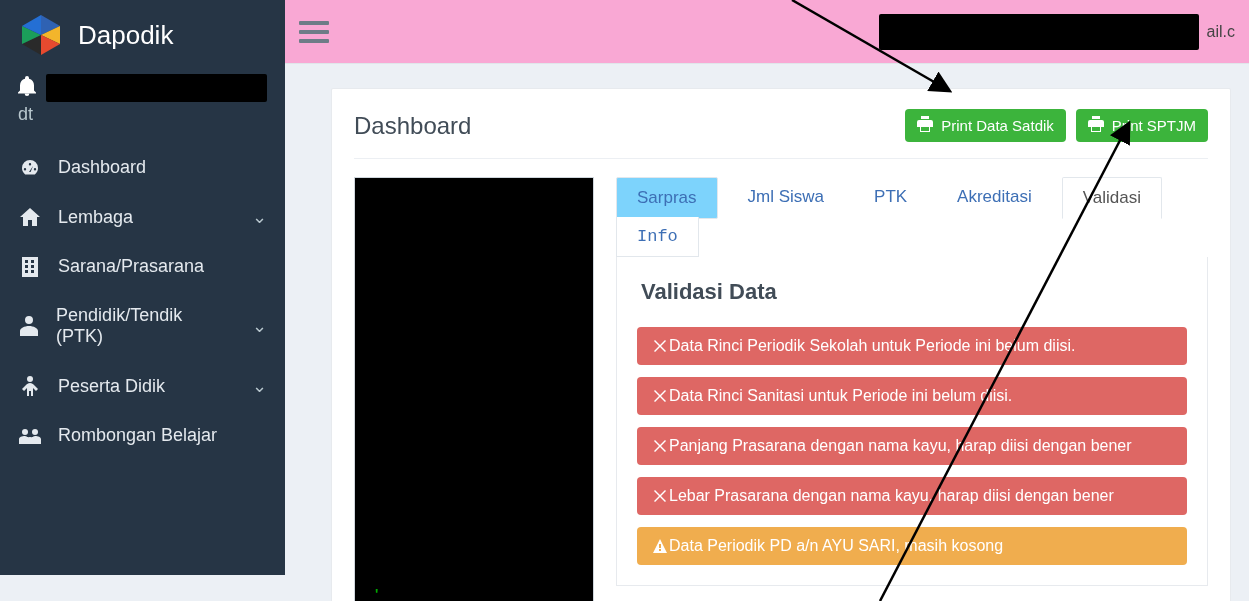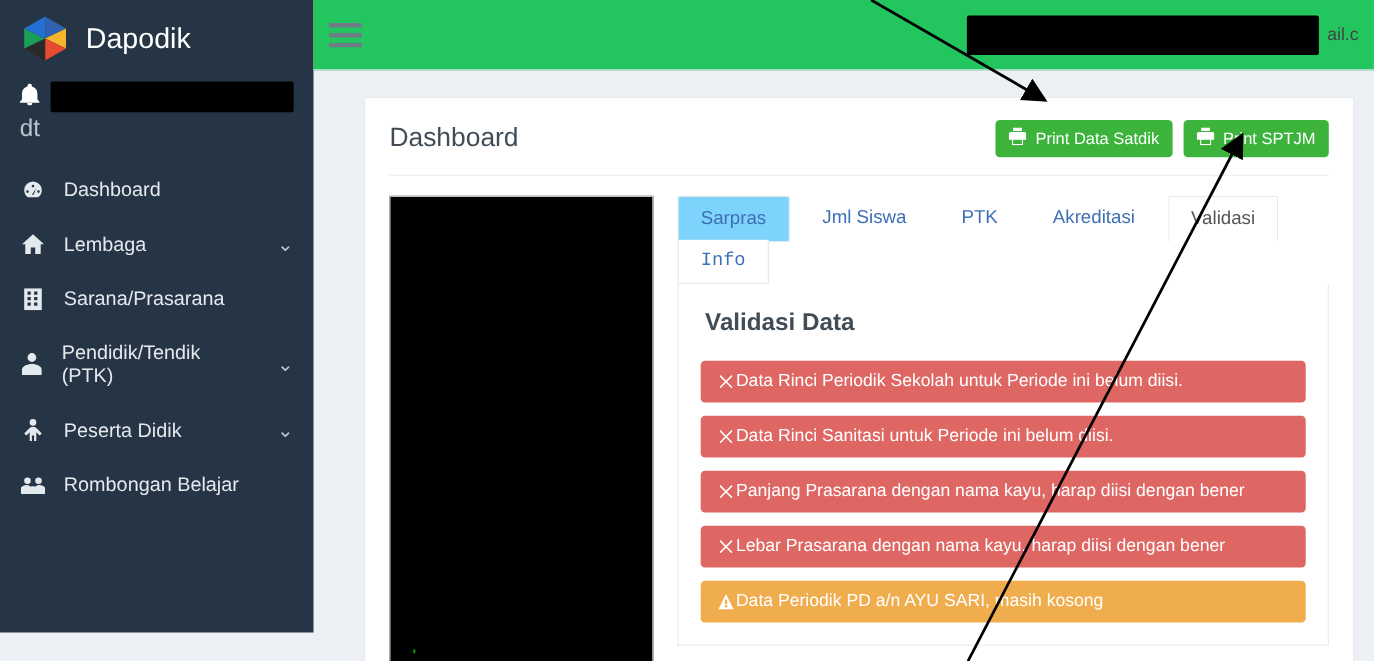--- a/index.html
+++ b/index.html
@@ -14,35 +14,35 @@
   .brand {
     display: flex; align-items: center; gap: 14px; padding: 12px 18px 10px 18px;
   }
   .brand-logo { width: 46px; height: 46px; position: relative; }
   .brand-logo svg { width: 46px; height: 46px; }
   .brand-text { color: #fff; font-size: 26px; font-weight: 400; }
 
   .user-box { padding: 6px 18px 12px 18px; }
   .user-row { display: flex; align-items: center; gap: 10px; }
   .user-black { display:inline-block; width: 230px; height: 28px; background:#000; border-radius:2px; }
-  .user-line2 { color:#b8c7ce; font-size:22px; margin-top:2px; }
+  .user-line2 { color:#b8c7ce; font-size:18px; margin-top:2px; }
 
   .nav { list-style: none; margin-top: 6px; }
   .nav li {
     display: flex; align-items: center; gap: 16px;
     padding: 14px 18px; font-size: 18px; color: #e4e9ee; cursor: pointer;
   }
   .nav li .spacer { flex: 1; }
   .nav li .chev { font-size: 18px; color: #b8c7ce; }
   .nav .ico { width: 24px; text-align: center; display:inline-flex; align-items:center; justify-content:center; }
   .nav .ico svg { fill: #e4e9ee; }
 
   
   .topbar {
-    position:absolute; left:285px; top:0; right:0; height:64px; background:#22c55e;
+    position:absolute; left:285px; top:0; right:0; height:64px; background:#f9a8d4;
     border-bottom:1px solid #e0e6ea;
     display:flex; align-items:center; padding:0 14px;
   }
   .burger { width:30px; height:22px; display:flex; flex-direction:column; justify-content:space-between; cursor:pointer; }
   .burger span { display:block; height:4px; background:#6e7c87; border-radius:1px; }
   .top-right { margin-left:auto; display:flex; align-items:center; gap:8px; }
   .top-black { width:320px; height:36px; background:#000; border-radius:2px; }
   .top-mail { color:#444; font-size:16px; }
 
   

